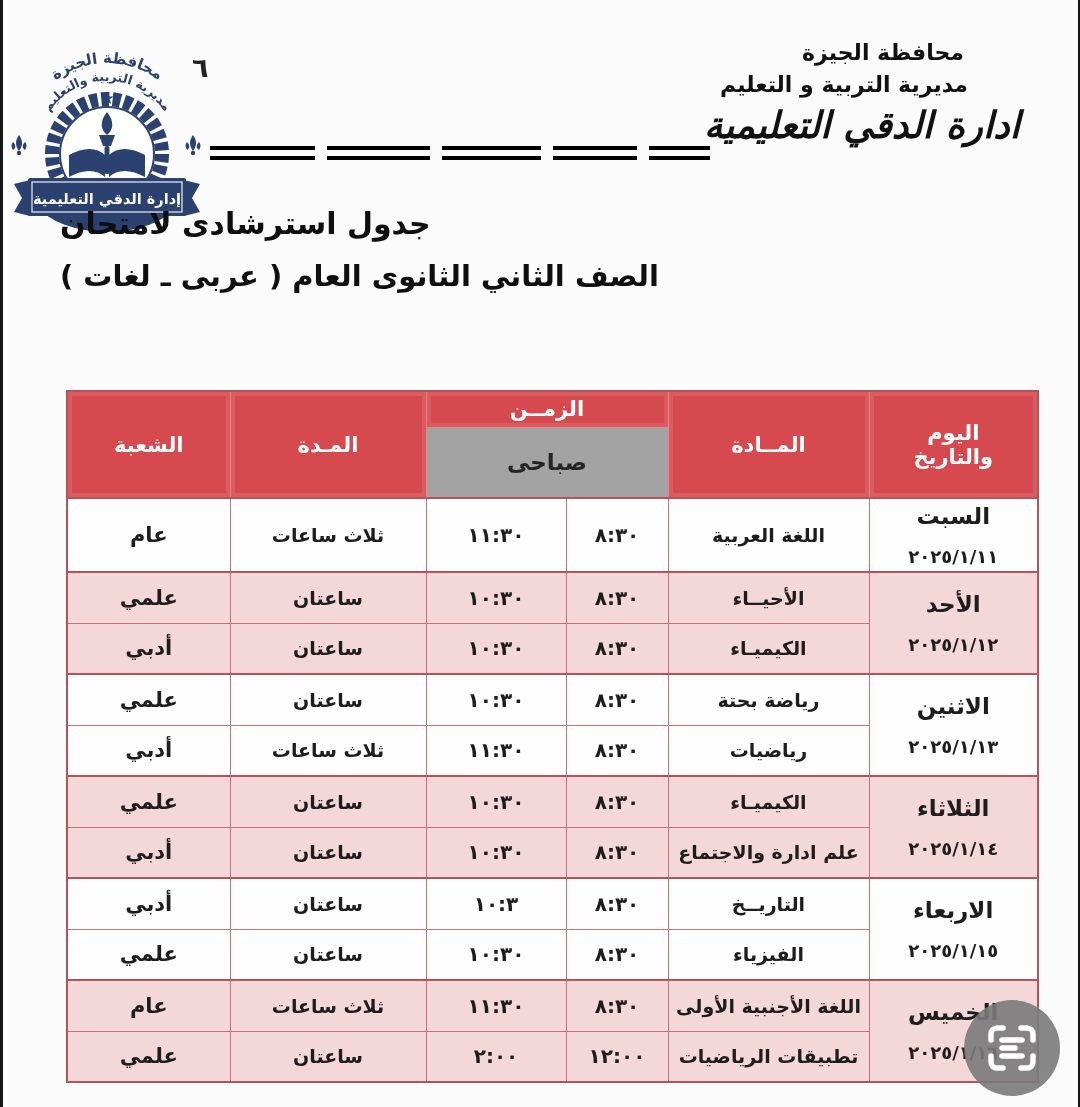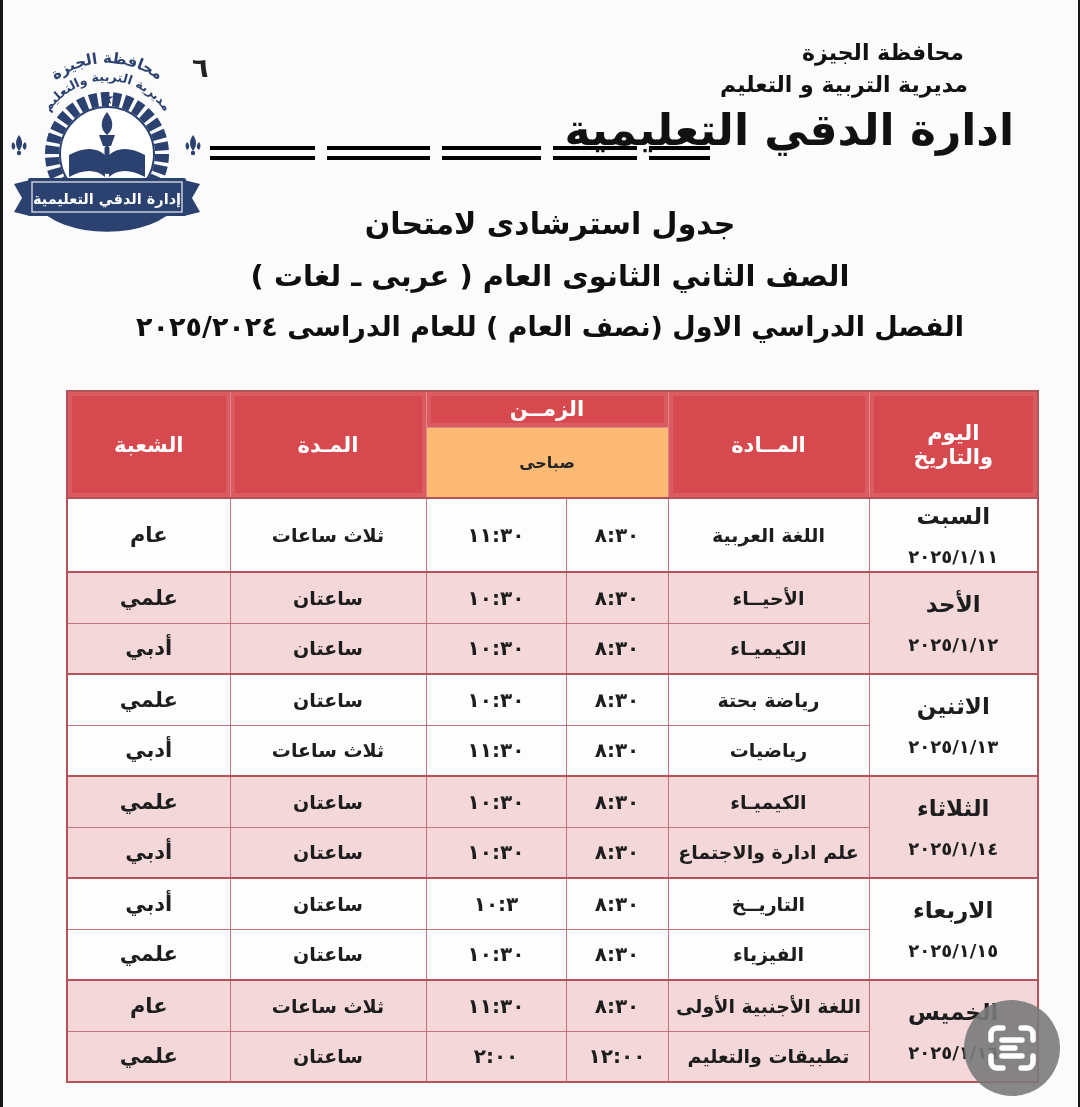--- a/index.html
+++ b/index.html
@@ -11,32 +11,32 @@
   .edge { position:absolute; top:0; height:100%; background:#161616; }
   .edge.left  { left:0;  width:3px; }
   .edge.right { right:0; width:2px; }
 
   
   .logo { position:absolute; left:6px; top:14px; }
   .stray { position:absolute; left:192px; top:52px; font-size:27px; font-weight:bold; color:#222; }
   .lh { position:absolute; direction:rtl; text-align:right; color:#111; font-weight:bold; white-space:nowrap; }
   .lh1 { right:116px; top:40px;  font-size:22px; }
   .lh2 { right:112px; top:72px;  font-size:22px;margin-left:20px; }
-  .lh3 { right:66px;  top:104px; font-size:44px; letter-spacing:1px; }
+  .lh3 { right:60px;  top:104px; font-size:37px; letter-spacing:1px;font-style:italic; }
 
   .divider { position:absolute; left:210px; top:146px; width:500px; display:flex; gap:12px; }
   .divider .seg { height:3px; border-top:4px solid; border-bottom:4px solid; padding-top:3px; box-sizing:content-box; }
   .seg1 { width:106px; border-color:#141414; }
   .seg2 { width:104px; border-color:#1b1b1b; }
   .seg3 { width:100px; border-color:#303030; }
   .seg4 { width:84px;  border-color:#4b4b4b; }
   .seg5 { width:62px;  border-color:#6a6a6a; }
 
   
-  .titles { position:absolute; left:60px; top:206px; width:980px; direction:rtl; text-align:center; color:#0f0f0f; }
+  .titles { position:absolute; left:60px; top:206px; width:980px; direction:rtl; text-align:left; color:#0f0f0f; }
   .titles .t { font-weight:bold; }
   .t1 { font-size:30px; margin-bottom:18px; }
   .t2 { font-size:29px; margin-bottom:18px; }
   .t3 { font-size:27px; }
 
   
   table.exam {
     position:absolute; left:66px; top:390px; width:971px;
     direction:rtl; border-collapse:collapse; table-layout:fixed;
     border:2px solid #b5535a;
@@ -48,22 +48,22 @@
   }
   .exam th {
     background:#d6494e; color:#ffffff;
     border:1px solid #e2888d; font-size:21px;
     box-shadow: inset 0 0 0 4px rgba(255,255,255,0.10);
   }
   .exam th.zlabel { font-size:21px; }
   .h-zamn { height:36px; }
   .h-morning { height:71px; }
   td.morning {
-    background:#fdba74; border:3px solid #ffffff; border-top-width:2px;
-    font-size:16px; color:#252525;
+    background:#a3a3a3; border:3px solid #ffffff; border-top-width:2px;
+    font-size:23px; color:#252525;
   }
   .data-row { height:51px; }
   .row-sat { height:74px; }
   .exam td { border:1px solid #c4737a; }
   tr.tone-pink td { background:#f4d7d9; }
   tr.tone-white td { background:#fefdfd; }
   tr.group-start td { border-top:2px solid #b5535a; }
   .day-cell .dname { font-size:23px; line-height:1.15; }
   .day-cell .ddate { font-size:18px; margin-top:17px; letter-spacing:1px; }
   .subject-cell  { font-size:19px; }
@@ -139,21 +139,20 @@
     <span class="seg seg1"></span>
       <span class="seg seg2"></span>
       <span class="seg seg3"></span>
       <span class="seg seg4"></span>
       <span class="seg seg5"></span>
   </div>
 
   <div class="titles">
     <div class="t t1">جدول استرشادى لامتحان</div>
     <div class="t t2">الصف الثاني الثانوى العام ( عربى ـ لغات )</div>
-    <div class="t t3">الفصل الدراسي الاول (نصف العام ) للعام الدراسى ٢٠٢٥/٢٠٢٤</div>
   </div>
 
   <table class="exam">
     <colgroup>
       <col style="width:169px">
         <col style="width:201px">
         <col style="width:102px">
       <col style="width:140px">
         <col style="width:196px">
         <col style="width:163px">
@@ -266,21 +265,21 @@
         <div class="dname">الخميس</div>
             <div class="ddate">٢٠٢٥/١/١٦</div>
       </td>
       <td class="subject-cell">اللغة الأجنبية الأولى</td>
       <td class="time-cell">٨:٣٠</td>
       <td class="time-cell">١١:٣٠</td>
       <td class="duration-cell">ثلاث ساعات</td>
       <td class="section-cell">عام</td>
     </tr>
     <tr class="data-row tone-pink">
-      <td class="subject-cell">تطبيقات والتعليم</td>
+      <td class="subject-cell">تطبيقات الرياضيات</td>
       <td class="time-cell">١٢:٠٠</td>
       <td class="time-cell">٢:٠٠</td>
       <td class="duration-cell">ساعتان</td>
       <td class="section-cell">علمي</td>
     </tr>
   </tbody>
     </table>
 
   <svg class="fab" viewBox="0 0 96 96">
     <circle cx="48" cy="48" r="48" fill="#7a7a7a" opacity="0.9"></circle>

